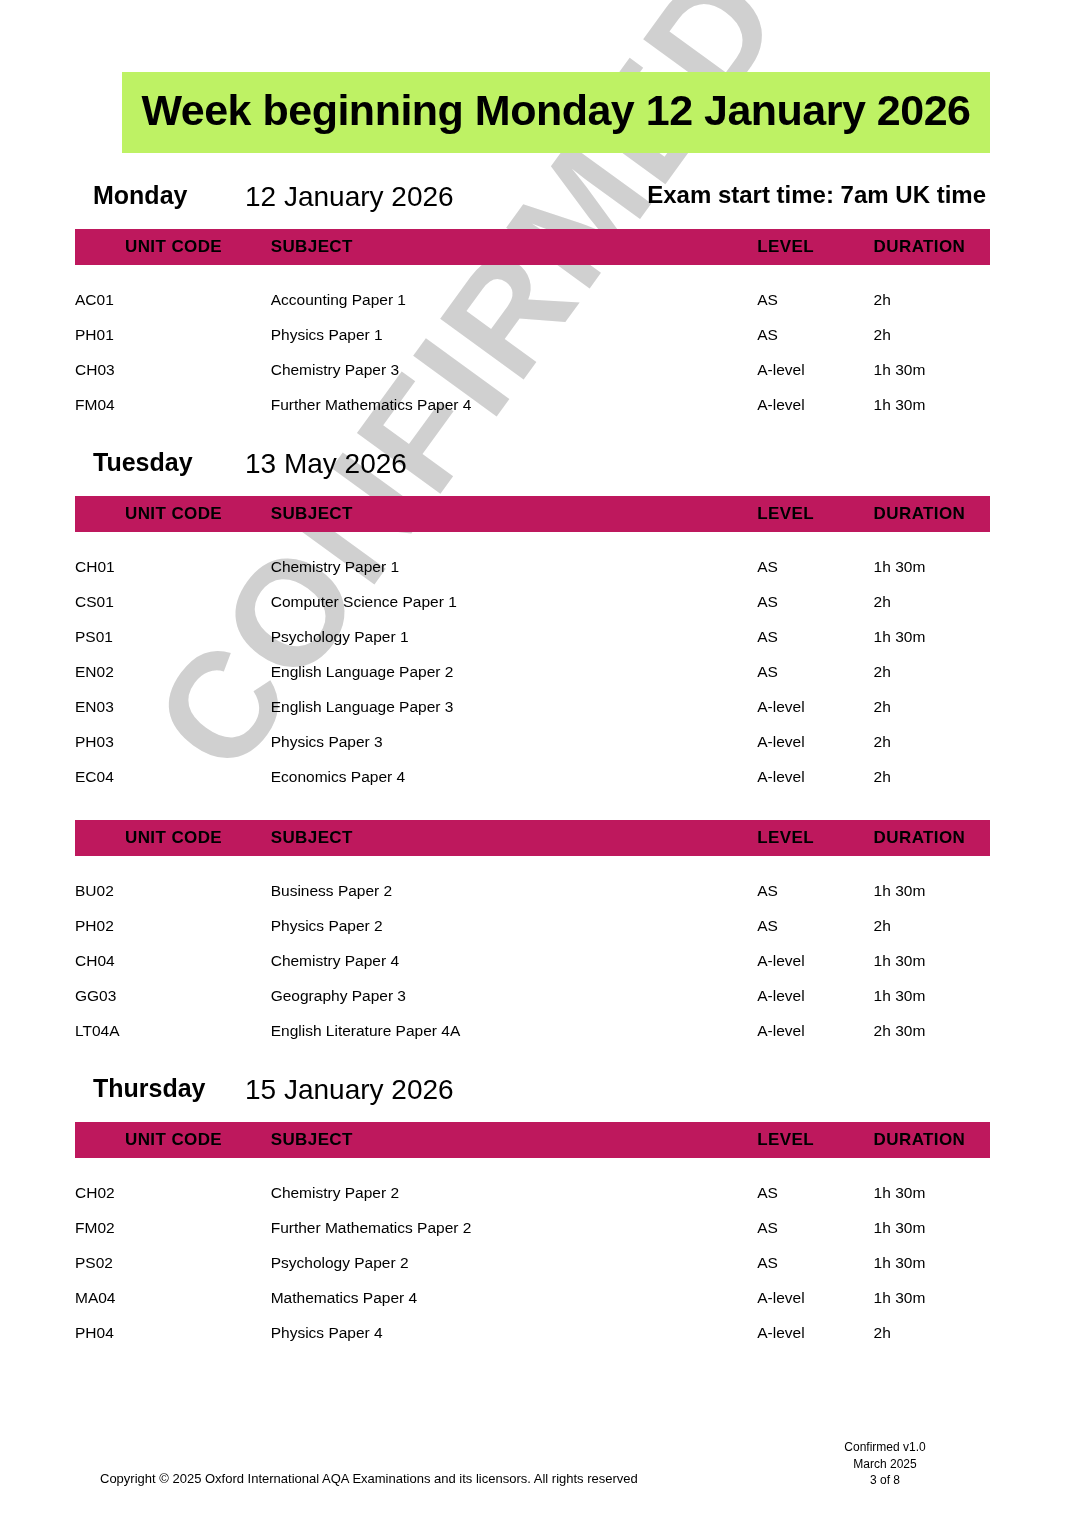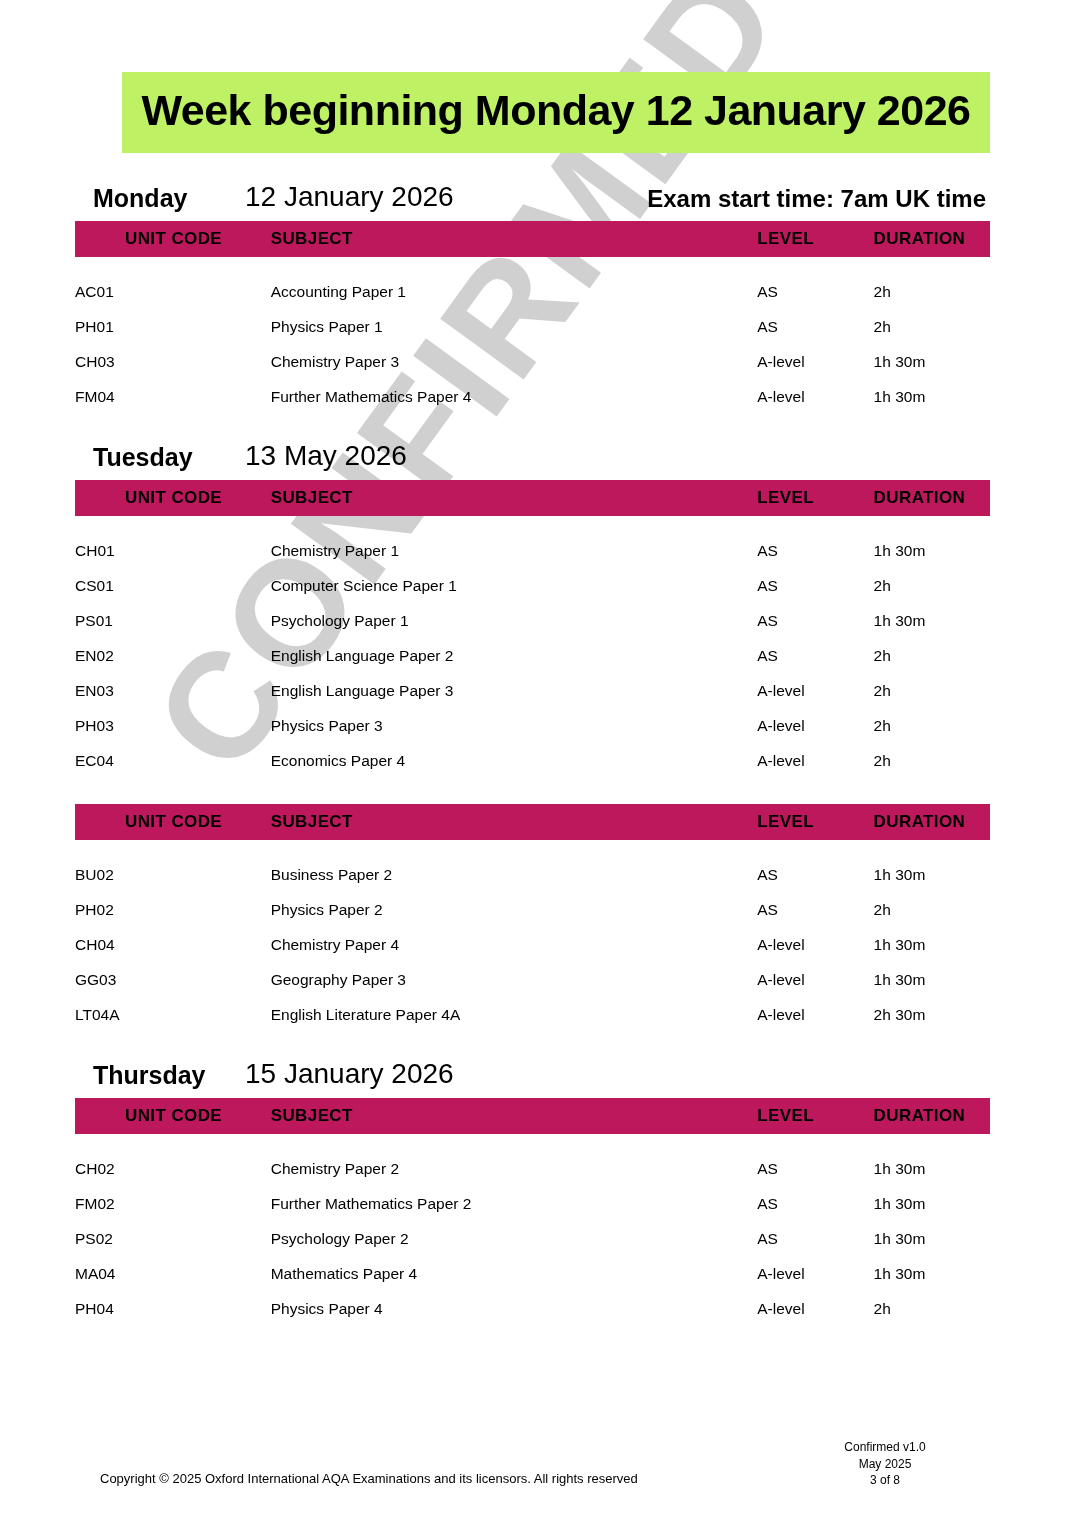--- a/index.html
+++ b/index.html
@@ -63,22 +63,22 @@
     font-size: 43px;
     font-weight: bold;
     letter-spacing: -0.5px;
     font-family: "Liberation Sans", sans-serif;
   }
   .day-block {
     margin-bottom: 26px;
   }
   .day-head {
     display: flex;
-    align-items: flex-end;
-    padding: 0 0 8px 0;
+    align-items: flex-start;
+    padding: 0 0 16px 0;
   }
   .day-name {
     width: 170px;
     font-size: 25px;
     font-weight: bold;
     padding-left: 18px;
   }
   .day-date {
     font-size: 28px;
     font-weight: normal;
@@ -348,18 +348,18 @@
           </table>
         </div>
       </div>
 
   </div>
 
   <div class="footer">
     <div class="copyright">Copyright © 2025 Oxford International AQA Examinations and its licensors. All rights reserved</div>
     <div class="version">
       <div>Confirmed v1.0</div>
-      <div>May 2025</div>
+      <div>March 2025</div>
       <div>3 of 8</div>
     </div>
   </div>
 
 </div>
 
 </body></html>

